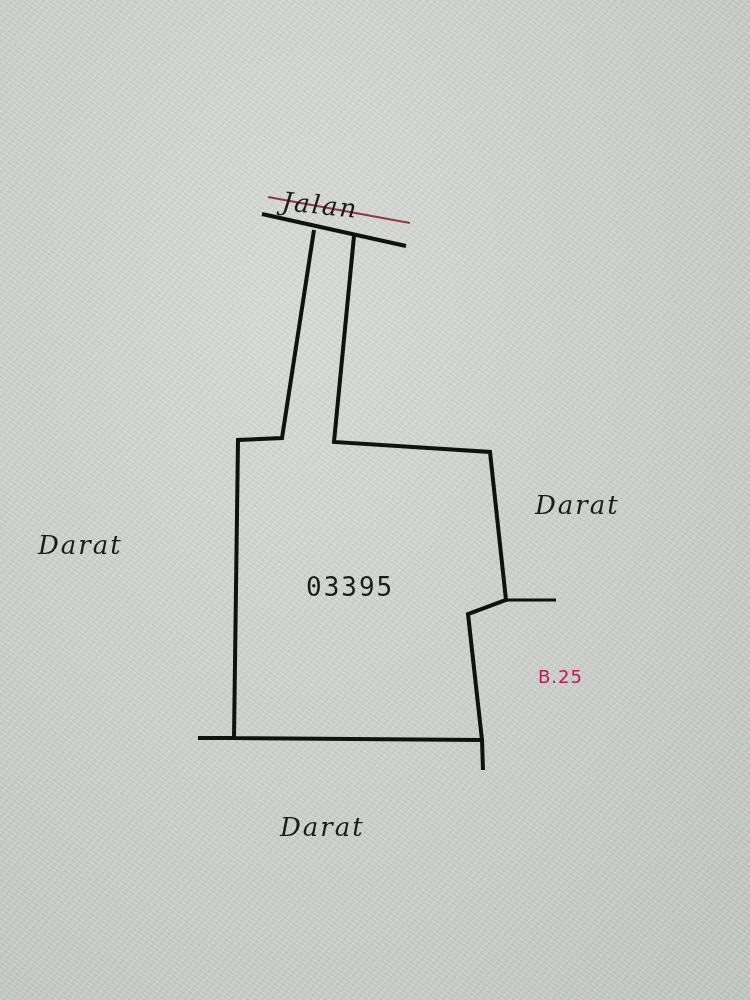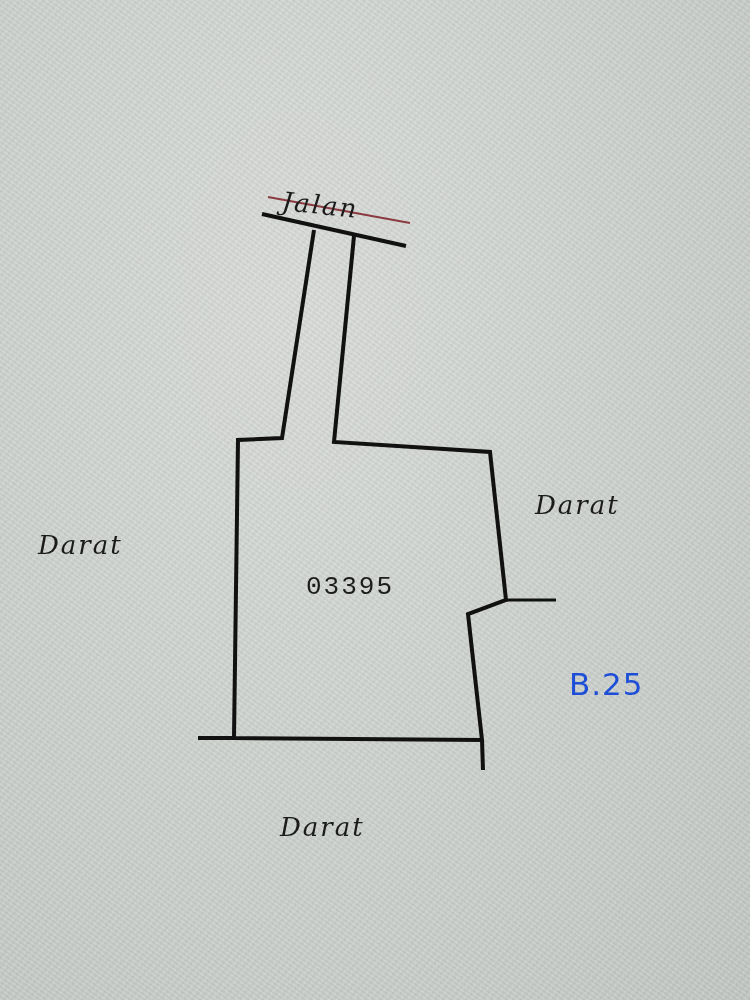--- a/index.html
+++ b/index.html
@@ -19,21 +19,21 @@
   .lbl {
     position:absolute; font-family:"DejaVu Serif", serif; font-style:italic;
     color:#1b1b1b; font-size:26px; letter-spacing:2px;
   }
   .parcel-id {
     position:absolute; font-family:"DejaVu Sans Mono", monospace;
     font-size:26px; color:#1c1c1c; letter-spacing:2px;
   }
   .block {
     position:absolute; font-family:"DejaVu Sans", sans-serif;
-    font-size:31px; color:#1d4ed8; letter-spacing:1px;margin-left:31px;
+    font-size:18px; color:#be185d; letter-spacing:1px;
   }
 </style>
 </head>
 <body>
 
 <div class="paper"></div>
 
 <svg class="plot" width="750" height="1000">
   <g stroke="#111" stroke-width="4" fill="none" stroke-linejoin="miter">
 
@@ -46,14 +46,14 @@
     <line x1="198" y1="738" x2="234" y2="738"></line>
     <line x1="482" y1="740" x2="483" y2="770"></line>
     <line x1="506" y1="600" x2="556" y2="600" stroke-width="3"></line>
   </g>
 </svg>
 
 <div class="lbl" style="left:282px;top:190px;transform:rotate(6deg);">Jalan</div>
 <div class="lbl" style="left:535px;top:490px;">Darat</div>
 <div class="lbl" style="left:38px;top:530px;">Darat</div>
 <div class="lbl" style="left:280px;top:812px;">Darat</div>
-<div class="parcel-id" style="left:306px;top:572px;font-family:Liberation Mono, monospace;">03395</div>
+<div class="parcel-id" style="left:306px;top:572px;">03395</div>
 <div class="block" style="left:538px;top:666px;">B.25</div>
 
 </body></html>

